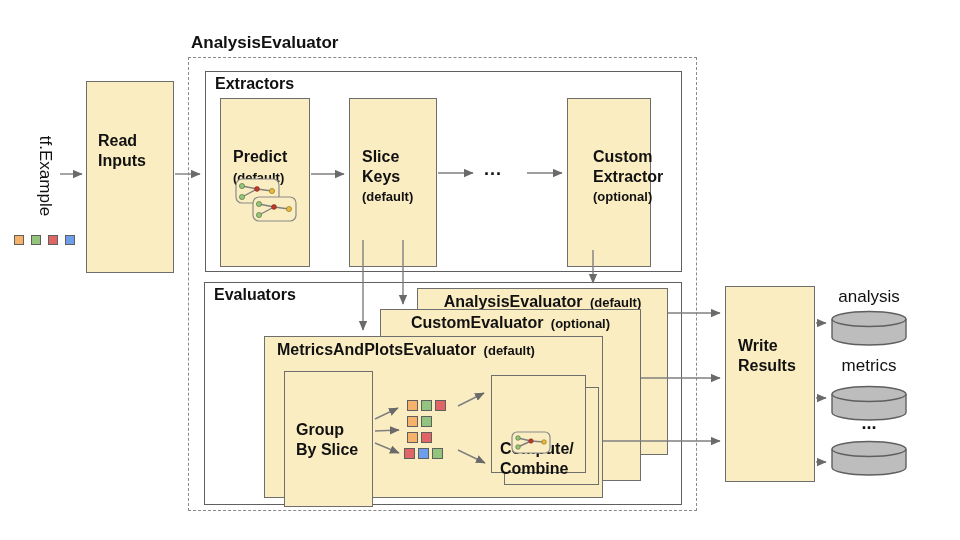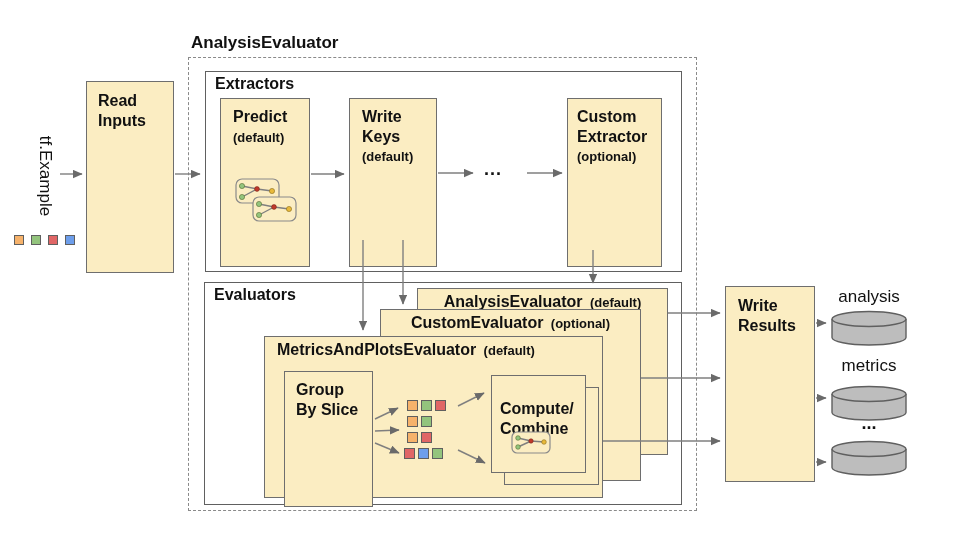--- a/index.html
+++ b/index.html
@@ -9,26 +9,26 @@
   }
   .abs{position:absolute;box-sizing:border-box;}
   
   .dashed{left:188px;top:57px;width:509px;height:454px;border:1.6px dashed #8a8a8a;background:transparent;}
   .container{background:#ffffff;border:1.6px solid #606060;}
   .extractors-box{left:205px;top:71px;width:477px;height:201px;}
   .evaluators-box{left:204px;top:282px;width:478px;height:223px;}
   .container-label{position:absolute;left:9px;top:3px;font-weight:bold;font-size:16px;}
   
   .cream{background:var(--cream);border:1.4px solid #6e6e6e;}
-  .bx-title{font-weight:bold;font-size:16px;line-height:1.22;}
+  .bx-title{font-weight:bold;font-size:16px;line-height:1.22;margin-top:40px;}
   .qual{font-weight:bold;font-size:13px;}
   .read-inputs{left:86px;top:81px;width:88px;height:192px;padding:9px 10px 0 11px;}
   .predict{left:220px;top:98px;width:90px;height:169px;padding:8px 6px 0 12px;}
   .slicekeys{left:349px;top:98px;width:88px;height:169px;padding:8px 6px 0 12px;}
-  .customext{left:567px;top:98px;width:95px;height:169px;padding:8px 3px 0 9px;}
+  .customext{left:567px;top:98px;width:84px;height:169px;padding:8px 3px 0 25px;}
   .analysis-eval{left:417px;top:288px;width:251px;height:167px;}
   .custom-eval{left:380px;top:309px;width:261px;height:172px;}
   .metrics-eval{left:264px;top:336px;width:339px;height:162px;}
   .stack-title{position:absolute;left:0;right:0;top:4px;text-align:center;font-weight:bold;font-size:16px;white-space:nowrap;}
   .stack-title-left{text-align:left;padding-left:12px;}
   .stack-title .qual{margin-left:3px;}
   .groupby{left:284px;top:371px;width:89px;height:136px;padding:8px 6px 0 11px;}
   .compute-back{left:504px;top:387px;width:95px;height:98px;}
   .compute-front{left:491px;top:375px;width:95px;height:98px;padding:23px 4px 0 8px;}
   .write-results{left:725px;top:286px;width:90px;height:196px;padding:9px 6px 0 12px;}
@@ -89,21 +89,21 @@
   </div>
 
   <div class="abs cream predict">
     <div class="bx-title">
       <span>Predict</span>
       <span class="qual">(default)</span>
     </div>
   </div>
   <div class="abs cream slicekeys">
     <div class="bx-title">
-      <span>Write Keys</span>
+      <span>Slice Keys</span>
       <span class="qual">(default)</span>
     </div>
   </div>
   <div class="abs dots ext-dots">...</div>
   <div class="abs cream customext">
     <div class="bx-title">
       <span>Custom Extractor</span>
       <span class="qual">(optional)</span>
     </div>
   </div>

